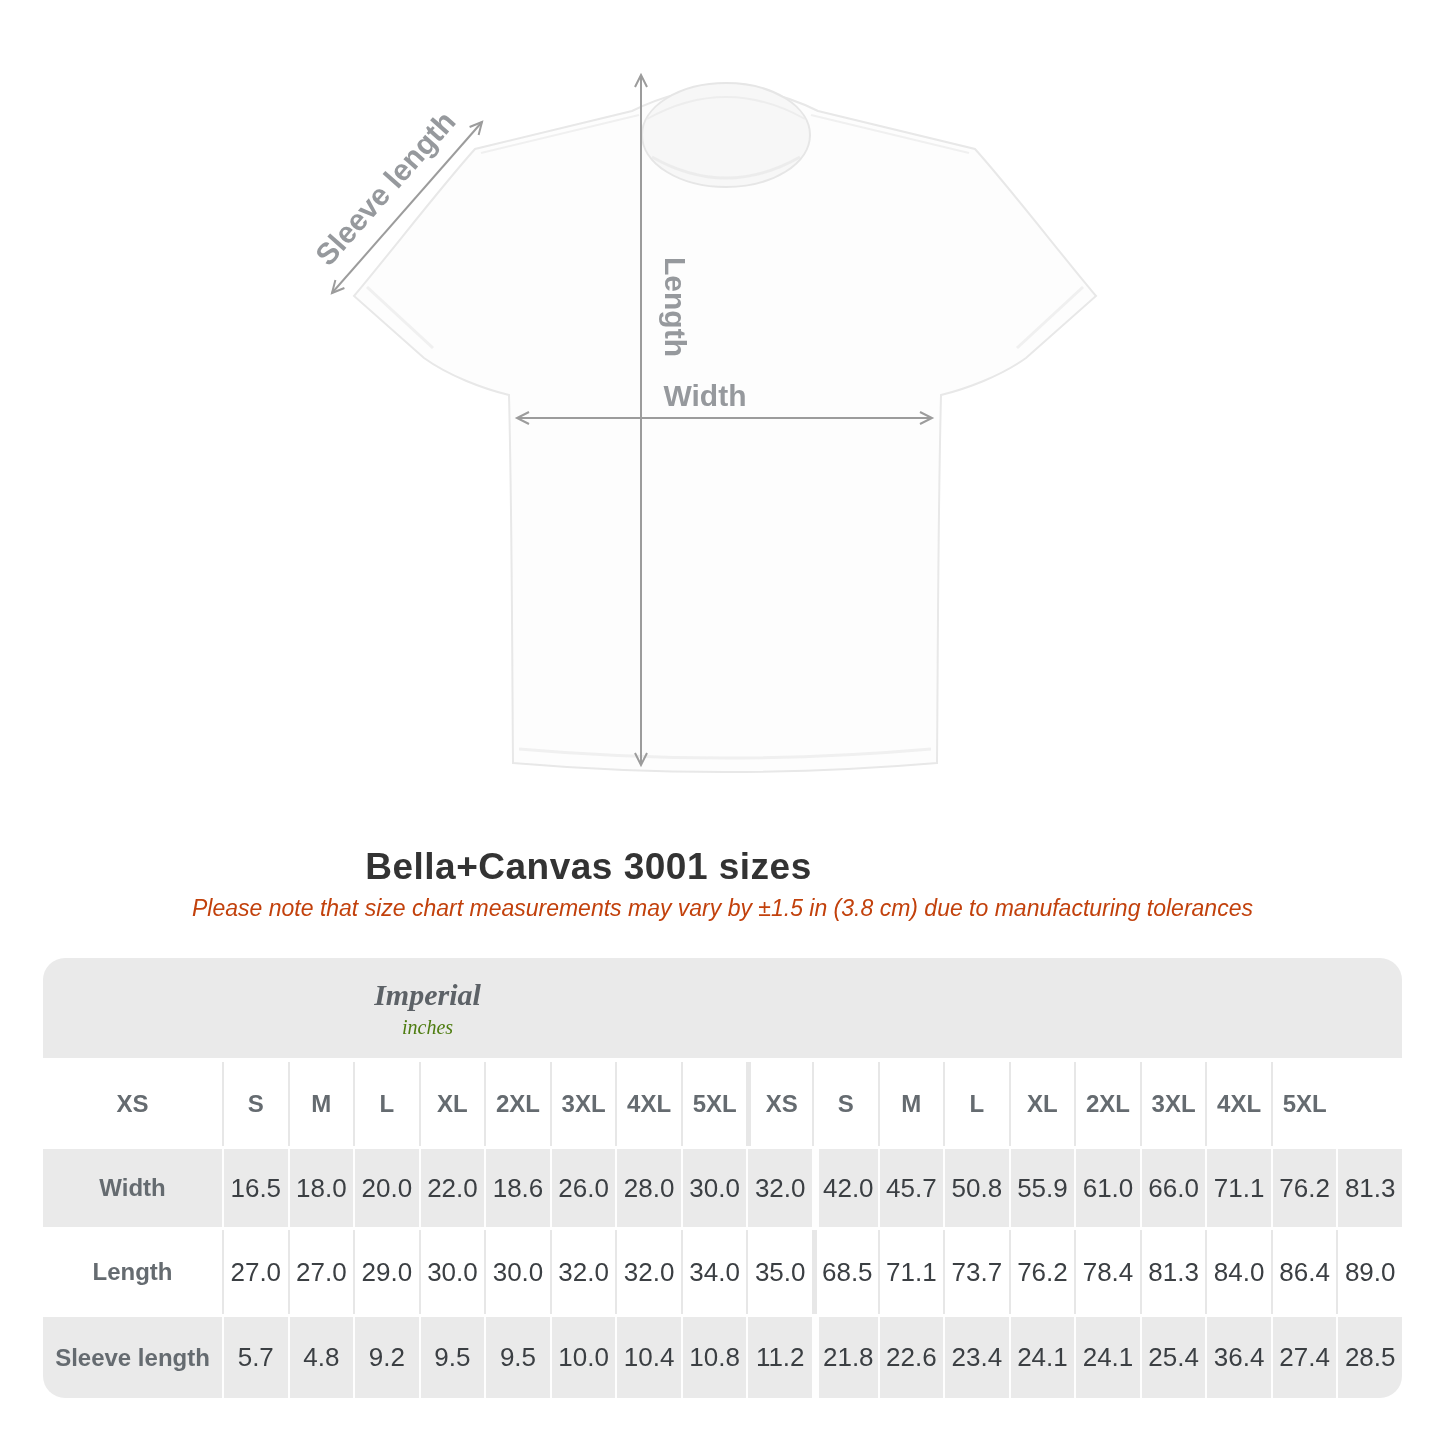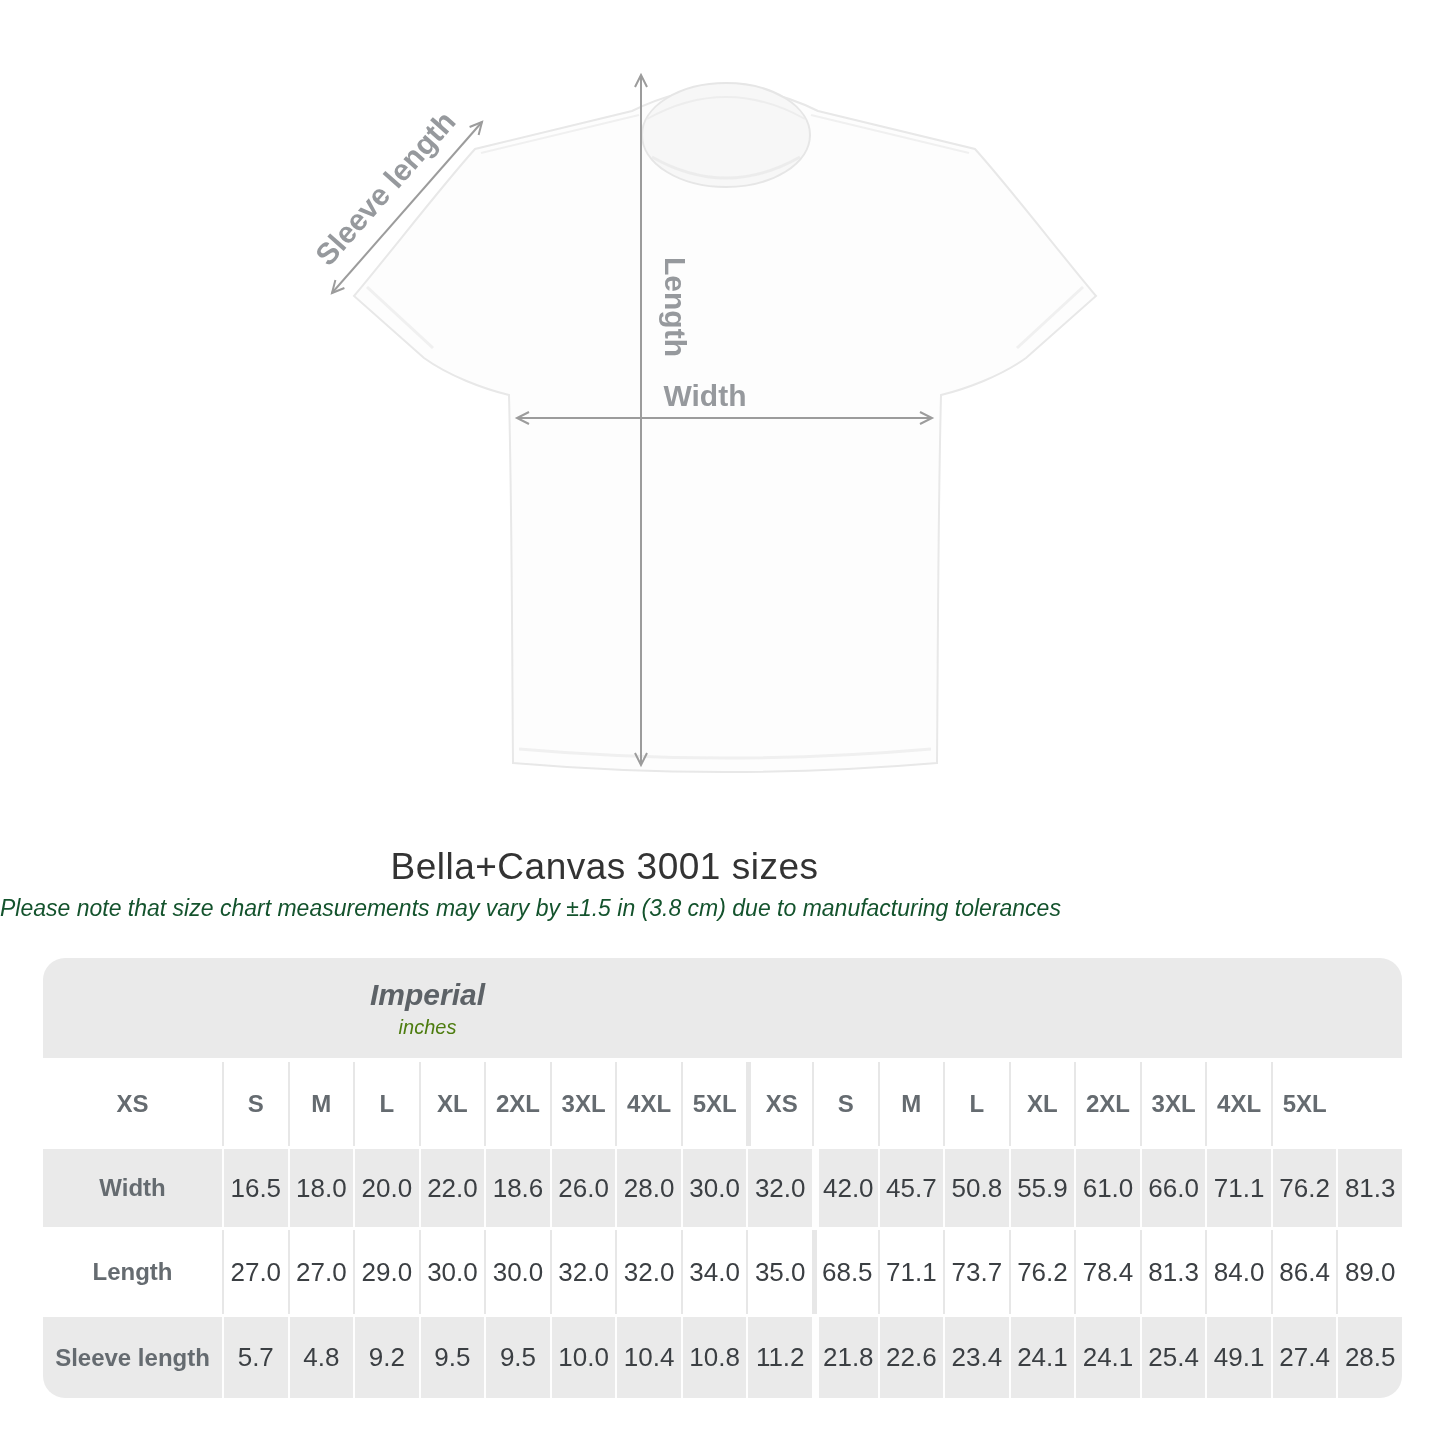--- a/index.html
+++ b/index.html
@@ -13,38 +13,38 @@
   
   .figure{position:absolute;left:295px;top:45px;width:860px;height:770px;}
   .figure svg{display:block;width:100%;height:100%;}
   .dim-line{stroke:#9c9c9c;stroke-width:2;fill:none;}
   .dim-label{font-family:"Liberation Sans","DejaVu Sans",sans-serif;
              font-weight:bold;font-size:30px;fill:#96999d;}
 
   
   .page-title{
     position:absolute;top:846px;left:0;width:1177px;text-align:center;
-    font-size:37px;font-weight:normal;color:#333333;letter-spacing:0.5px;padding-left:16px;
+    font-size:37px;font-weight:bold;color:#333333;letter-spacing:0.5px;
   }
   .page-subtitle{
-    position:absolute;top:895px;left:0;width:1445px;text-align:left;
-    font-size:23px;font-style:italic;color:#14532d;
+    position:absolute;top:895px;left:0;width:1445px;text-align:center;
+    font-size:23px;font-style:italic;color:#c2410c;
   }
 
   
   .size-table{
     position:absolute;left:43px;top:958px;width:1359px;height:440px;
     border-radius:22px;overflow:hidden;background:#ffffff;
   }
   .t-band{
     height:104px;background:#eaeaea;box-sizing:border-box;
     border-bottom:4px solid #ffffff;
     display:grid;grid-template-columns:179px repeat(18,1fr);
   }
-  .sec{display:flex;flex-direction:column;align-items:center;justify-content:center;}
+  .sec{display:flex;flex-direction:column;align-items:center;justify-content:center;font-family:Liberation Serif, serif;}
   .sec-imperial{grid-column:1/11;}
   .sec-metric{grid-column:11/20;}
   .sec-label{font-weight:bold;font-style:italic;font-size:30px;color:#5d6267;}
   .sec-unit{font-style:italic;font-size:20px;color:#4d7c0f;margin-top:4px;}
 
   .t-row{
     height:84px;box-sizing:border-box;
     display:grid;grid-template-columns:179px repeat(18,1fr);
   }
   .t-row.gray{background:#eaeaea;border-top:3px solid #ffffff;border-bottom:3px solid #ffffff;}
@@ -186,18 +186,18 @@
         <div class="cell">10.0</div>
         <div class="cell">10.4</div>
         <div class="cell">10.8</div>
         <div class="cell">11.2</div>
         <div class="cell half">21.8</div>
         <div class="cell">22.6</div>
         <div class="cell">23.4</div>
         <div class="cell">24.1</div>
         <div class="cell">24.1</div>
         <div class="cell">25.4</div>
-        <div class="cell">49.1</div>
+        <div class="cell">36.4</div>
         <div class="cell">27.4</div>
         <div class="cell">28.5</div>
       </div>
     </div>
 </div>
 
 </body></html>

